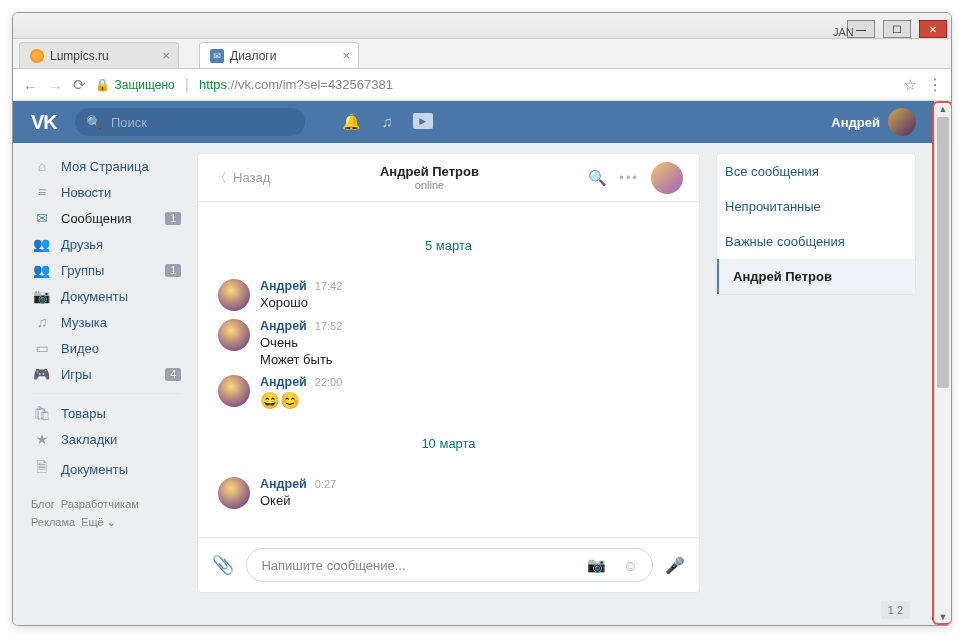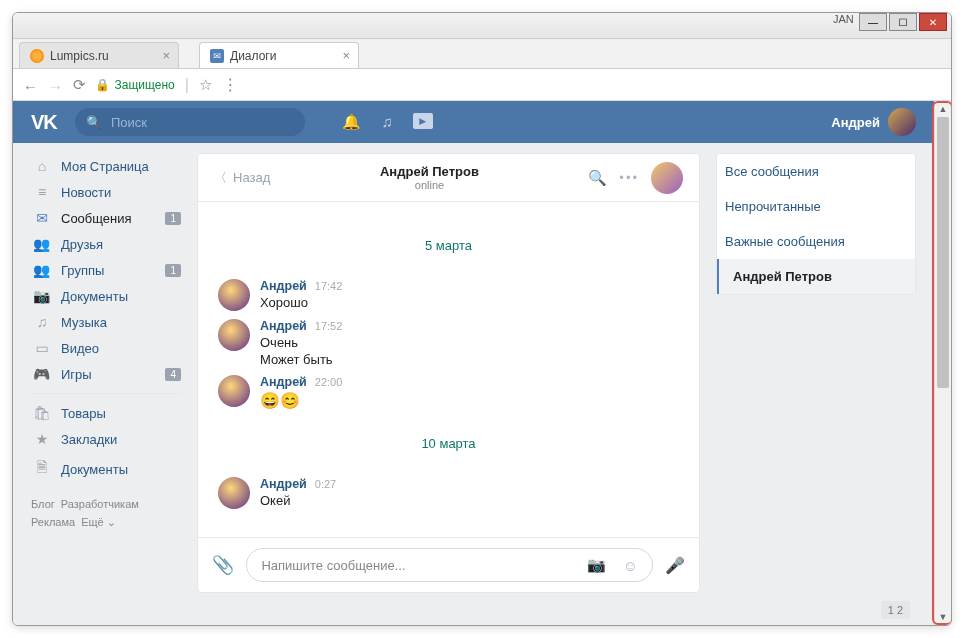--- a/index.html
+++ b/index.html
@@ -1,18 +1,18 @@
 <!DOCTYPE html>
 <html><head>
 <meta charset="utf-8">
 <style>
 *{box-sizing:border-box;margin:0;padding:0;font-family:-apple-system,BlinkMacSystemFont,Arial,sans-serif}
 body{background:#fff;width:964px;height:638px;overflow:hidden;position:relative}
 .frame{position:absolute;inset:12px;border:1px solid #999;border-radius:6px;box-shadow:0 2px 8px rgba(0,0,0,.15);overflow:hidden;background:#fff}
-.titlebar{height:26px;background:linear-gradient(#f2f2f2,#e6e6e6);display:flex;align-items:flex-start;justify-content:flex-end;padding:0 4px;gap:2px;border-bottom:1px solid #ccc}
+.titlebar{height:26px;background:linear-gradient(#f2f2f2,#e6e6e6);display:flex;align-items:flex-end;justify-content:flex-end;padding:0 4px;gap:8px;border-bottom:1px solid #ccc}
 .tbtn{width:28px;height:18px;border:1px solid #888;font-size:10px;display:flex;align-items:center;justify-content:center;background:#ddd}
 .tbtn.close{background:#c94a3b;color:#fff;border-color:#a23}
 .jan{position:absolute;left:820px;font-size:11px;color:#555}
 .tabs{height:30px;display:flex;align-items:flex-end;background:#f2f2f2;padding-left:6px;border-bottom:1px solid #ccc}
 .tab{height:26px;display:flex;align-items:center;gap:6px;padding:0 10px;font-size:12px;color:#444;background:#e4e4e4;border:1px solid #ccc;border-bottom:none;border-radius:4px 4px 0 0;margin-right:20px;min-width:160px;position:relative}
 .tab.active{background:#fff}
 .tab .x{position:absolute;right:8px;color:#888;font-size:13px}
 .favicon{width:14px;height:14px;border-radius:50%}
 .fav-orange{background:radial-gradient(circle,#ffae42 40%,#ff8c00 70%)}
 .fav-blue{background:#5181b8;display:flex;align-items:center;justify-content:center;color:#fff;font-size:9px;border-radius:2px}
@@ -107,20 +107,23 @@
 
   <div class="addrbar">
     <span class="nav-arr">←</span>
     <span class="nav-arr dis">→</span>
     <span class="nav-arr">⟳</span>
     <span class="secure">
       <span>🔒</span>
       <span>Защищено</span>
     </span>
     <span style="color:#ccc">|</span>
+    <span class="url">
+      <span class="sch">https</span><span class="dim">://vk.com</span><span class="dim">/im?sel=432567381</span>
+    </span>
     <span class="star">☆</span>
     <span class="menu3">⋮</span>
   </div>
 
   <div class="viewport">
     <div class="content">
       <div class="vkhead">
         <span class="vklogo">VK</span>
         <div class="search">
           <span>🔍</span>

